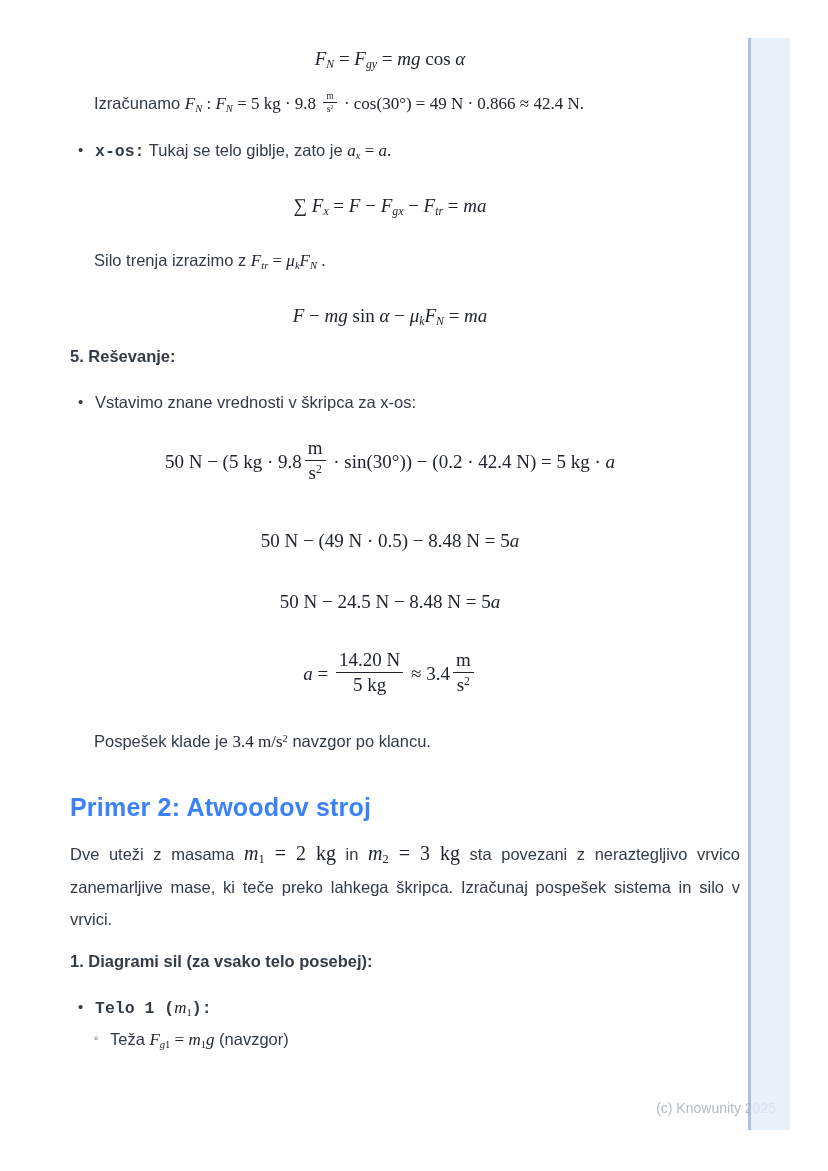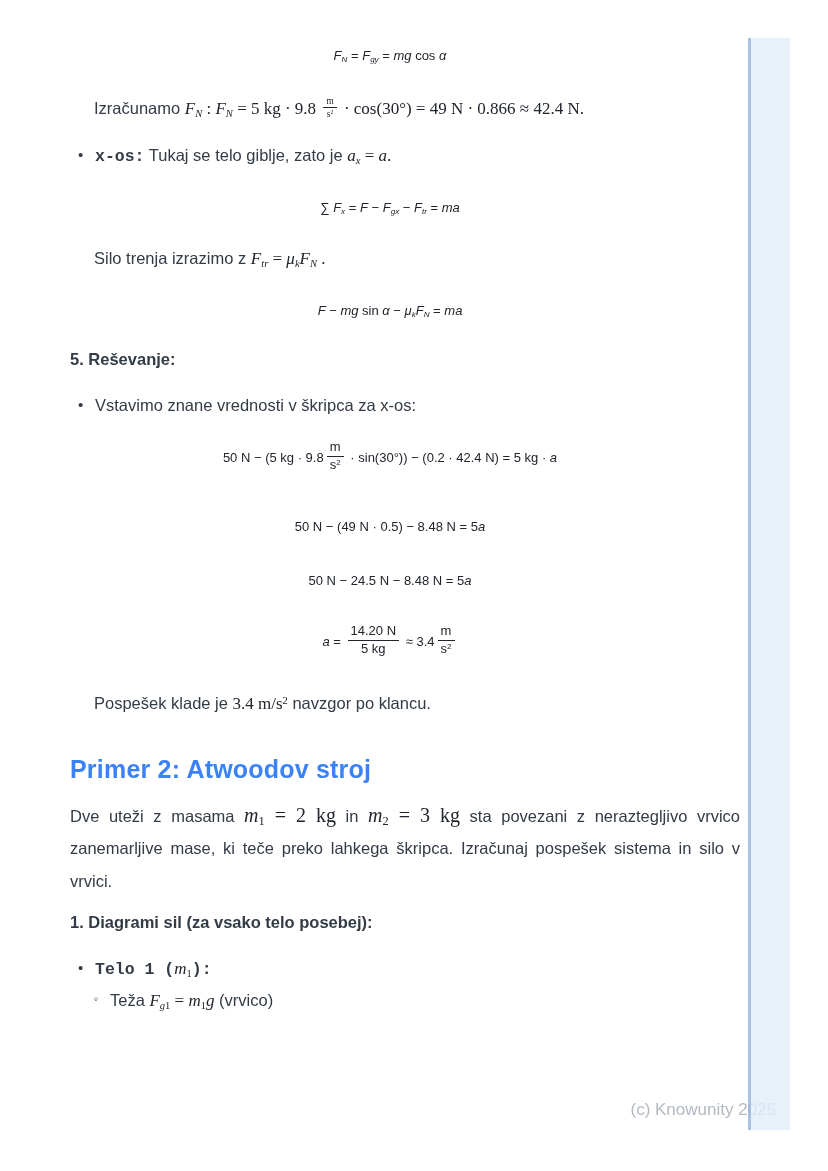--- a/index.html
+++ b/index.html
@@ -7,22 +7,22 @@
   body {
     position:relative; background:#ffffff; overflow:hidden;
     font-family:"Liberation Sans", sans-serif;
     color:var(--text, #323b46);
   }
   .content { position:absolute; left:70px; top:0; width:670px; }
 
   
   .dmath {
     width:640px; text-align:center;
-    font-family:Liberation Sans, sans-serif;
-    font-size:13px; color:var(--math, #20242c);
+    font-family:Liberation Serif, serif;
+    font-size:19px; color:var(--math, #20242c);
   }
   .math {
     font-family:"Liberation Serif", serif;
     font-size:17px; color:var(--math, #20242c);
   }
   i { font-style:italic; }
   sub { font-size:0.62em; line-height:0; vertical-align:-0.28em; }
   sup { font-size:0.62em; line-height:0; vertical-align:0.5em; }
   .frac { display:inline-block; text-align:center; vertical-align:-0.55em; margin:0 3px; line-height:1.15; }
   .frac .num { display:block; padding:0 3px 1px; border-bottom:1px solid currentColor; }
@@ -47,48 +47,48 @@
   .para .math { font-size:20px; }
 
   .scroll-track {
     position:absolute; left:748px; top:38px; width:42px; height:1092px;
     background:var(--sidebar-fill, #e3edfa);
     border-left:3px solid var(--sidebar-edge, #9ab4da);
     opacity:0.82; z-index:5;
   }
   .footer {
     position:absolute; top:1100px; right:52px; z-index:1;
-    font-size:17px; color:var(--footer, #b3bac3);
+    font-size:14px; color:var(--footer, #b3bac3);
   }
 </style>
 </head>
 <body style="--accent: #3b82f6; --text: #323b46; --math: #20242c; --footer: #b3bac3; --sidebar-fill: #e3edfa; --sidebar-edge: #9ab4da;">
 
 <div class="content">
 
   <div class="dmath" style="margin-top:48px"><i>F</i><sub><i>N</i></sub> = <i>F</i><sub><i>gy</i></sub> = <i>mg</i> cos <i>α</i></div>
 
-  <div class="mixed indent sm-frac" style="margin-top:32px">
+  <div class="mixed indent sm-frac" style="margin-top:20px">
     <span>Izračunamo </span><span class="math"><i>F</i><sub><i>N</i></sub> : <i>F</i><sub><i>N</i></sub> = 5 kg · 9.8 <span class="frac"><span class="num">m</span><span class="den">s<sup>2</sup></span></span> · cos(30°) = 49 N · 0.866 ≈ 42.4 N.</span>
   </div>
 
   <div class="li mixed" style="margin-top:20px">
     <span class="marker">•</span>
     <span class="li-body"><b>x-os:</b><span> Tukaj se telo giblje, zato je </span><span class="math"><i>a</i><sub><i>x</i></sub> = <i>a</i>.</span></span>
   </div>
 
   <div class="dmath" style="margin-top:30px">∑ <i>F</i><sub><i>x</i></sub> = <i>F</i> − <i>F</i><sub><i>gx</i></sub> − <i>F</i><sub><i>tr</i></sub> = <i>ma</i></div>
 
   <div class="mixed indent" style="margin-top:30px">
     <span>Silo trenja izrazimo z </span><span class="math"><i>F</i><sub><i>tr</i></sub> = <i>μ</i><sub><i>k</i></sub><i>F</i><sub><i>N</i></sub> .</span>
   </div>
 
   <div class="dmath" style="margin-top:31px"><i>F</i> − <i>mg</i> sin <i>α</i> − <i>μ</i><sub><i>k</i></sub><i>F</i><sub><i>N</i></sub> = <i>ma</i></div>
 
-  <div class="bold-heading" style="margin-top:30px">5. Reševanje:</div>
+  <div class="bold-heading" style="margin-top:18px">5. Reševanje:</div>
 
   <div class="li mixed" style="margin-top:22px">
     <span class="marker">•</span>
     <span class="li-body">Vstavimo znane vrednosti v škripca za x-os:</span>
   </div>
 
   <div class="dmath" style="margin-top:22px">50 N − (5 kg · 9.8<span class="frac"><span class="num">m</span><span class="den">s<sup>2</sup></span></span> · sin(30°)) − (0.2 · 42.4 N) = 5 kg · <i>a</i></div>
 
   <div class="dmath" style="margin-top:46px">50 N − (49 N · 0.5) − 8.48 N = 5<i>a</i></div>
 
@@ -109,20 +109,20 @@
 
   <div class="bold-heading" style="margin-top:14px">1. Diagrami sil (za vsako telo posebej):</div>
 
   <div class="li mixed" style="margin-top:22px">
     <span class="marker">•</span>
     <span class="li-body"><b>Telo 1 (</b><span class="math"><i>m</i><sub>1</sub></span><b>):</b></span>
   </div>
 
   <div class="li mixed" style="margin-top:4px">
     <span class="marker2">◦</span>
-    <span class="li-body"><span>Teža </span><span class="math"><i>F</i><sub><i>g</i>1</sub> = <i>m</i><sub>1</sub><i>g</i></span><span> (vrvico)</span></span>
+    <span class="li-body"><span>Teža </span><span class="math"><i>F</i><sub><i>g</i>1</sub> = <i>m</i><sub>1</sub><i>g</i></span><span> (navzgor)</span></span>
   </div>
 
 </div>
 
 <div class="footer">(c) Knowunity 2025</div>
 
 <div class="scroll-track"></div>
 
 </body></html>

